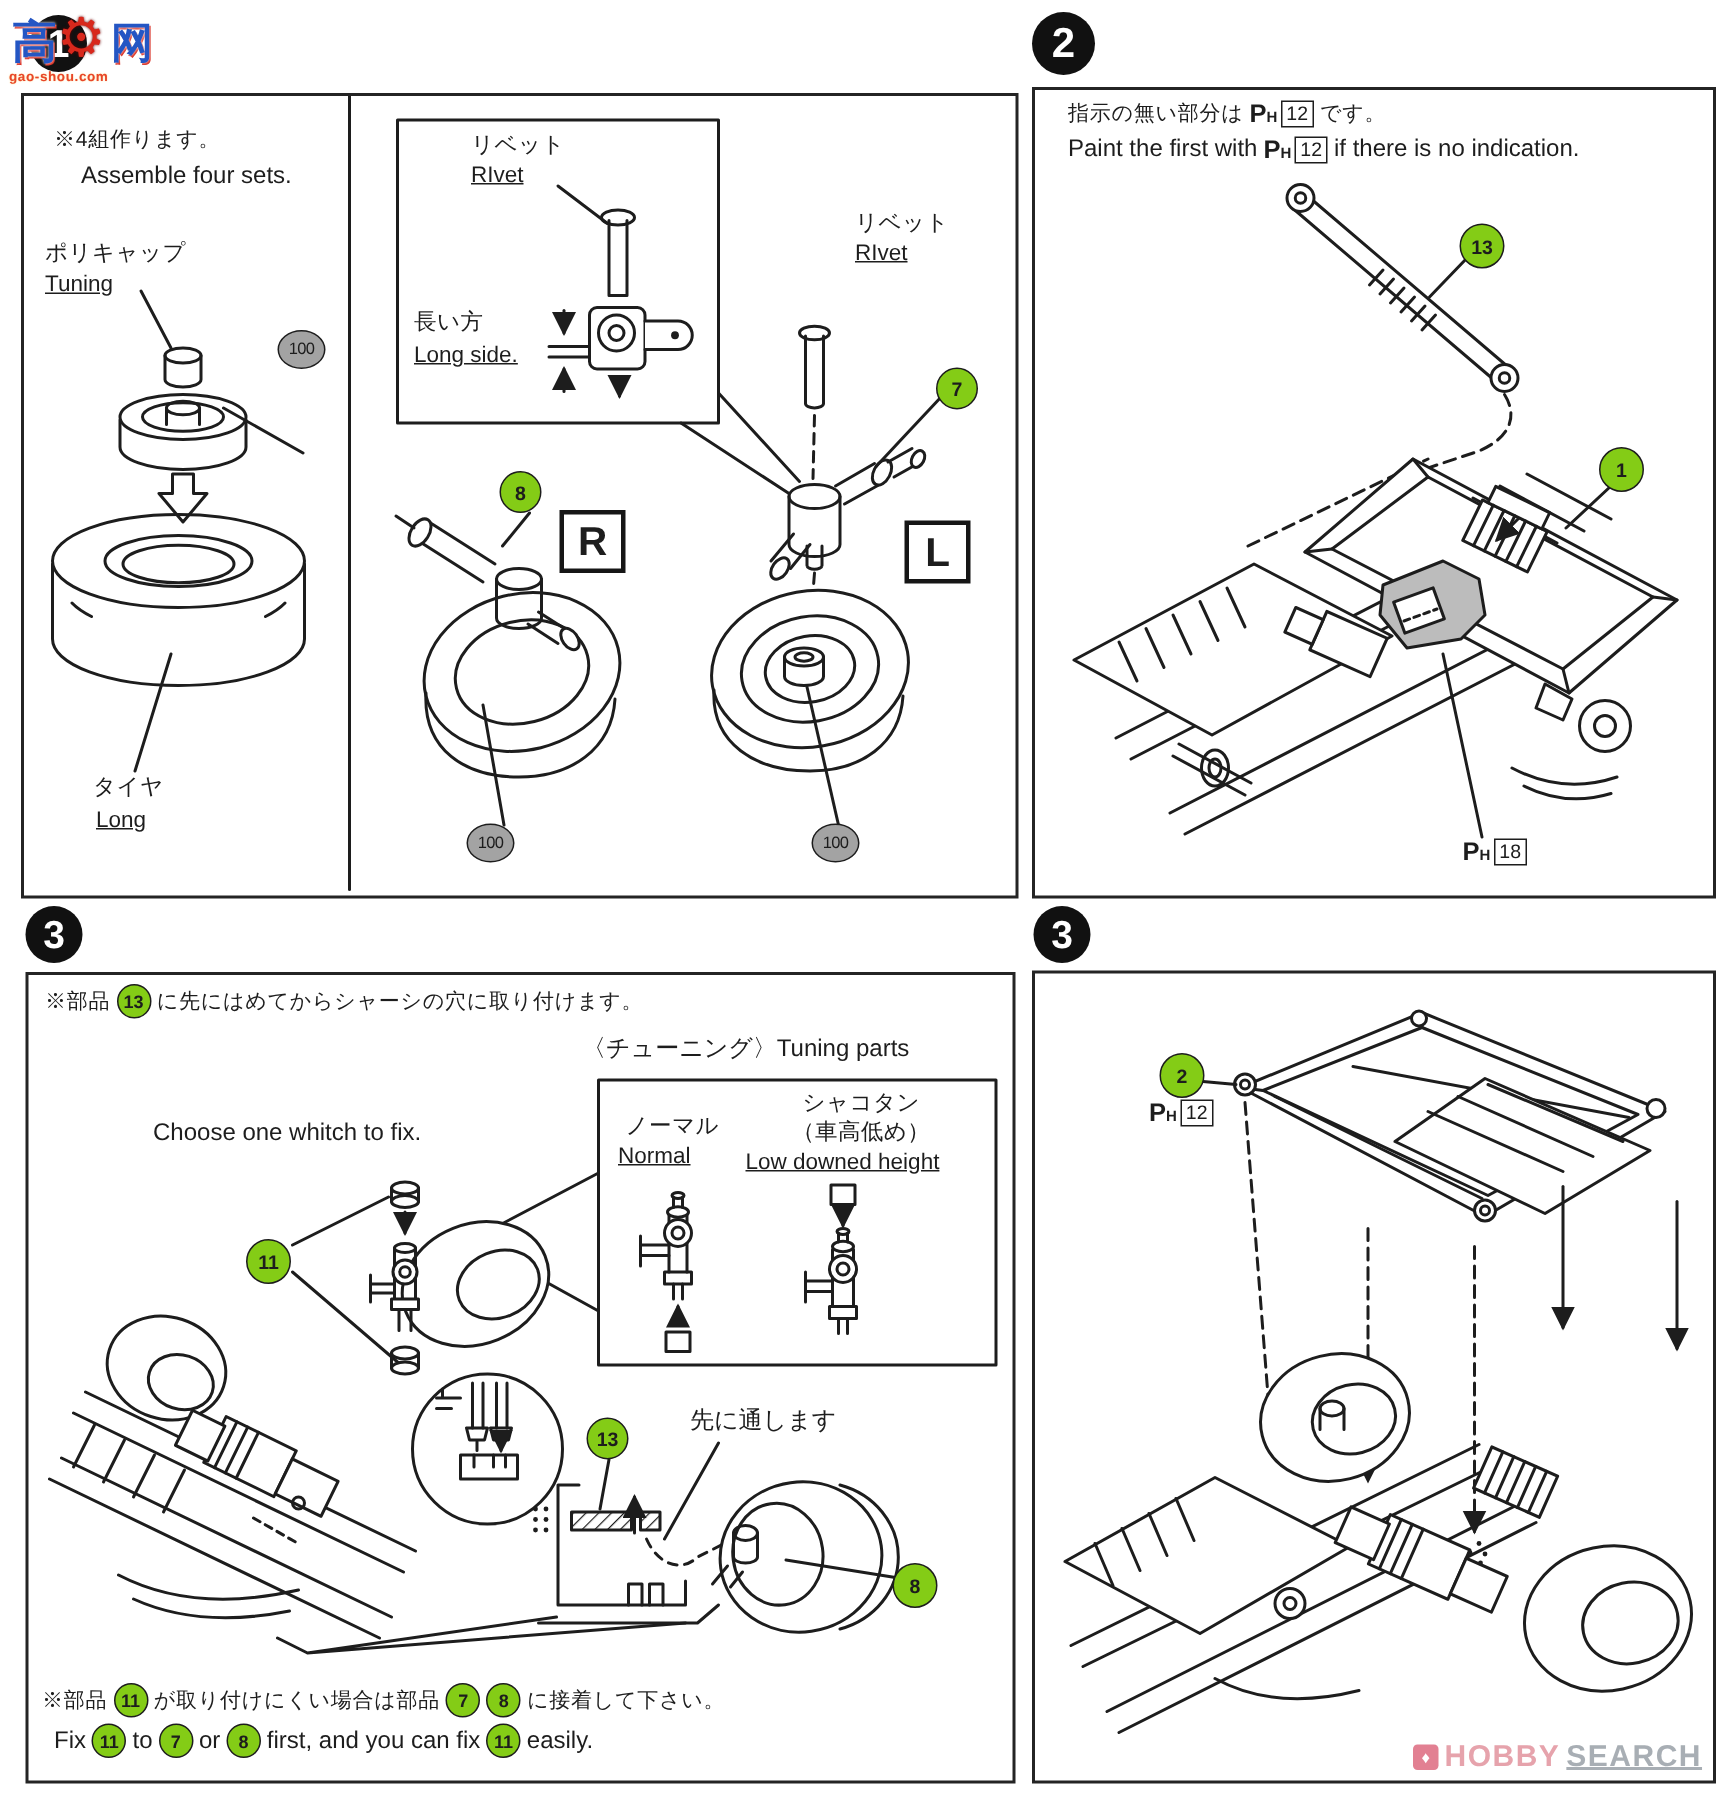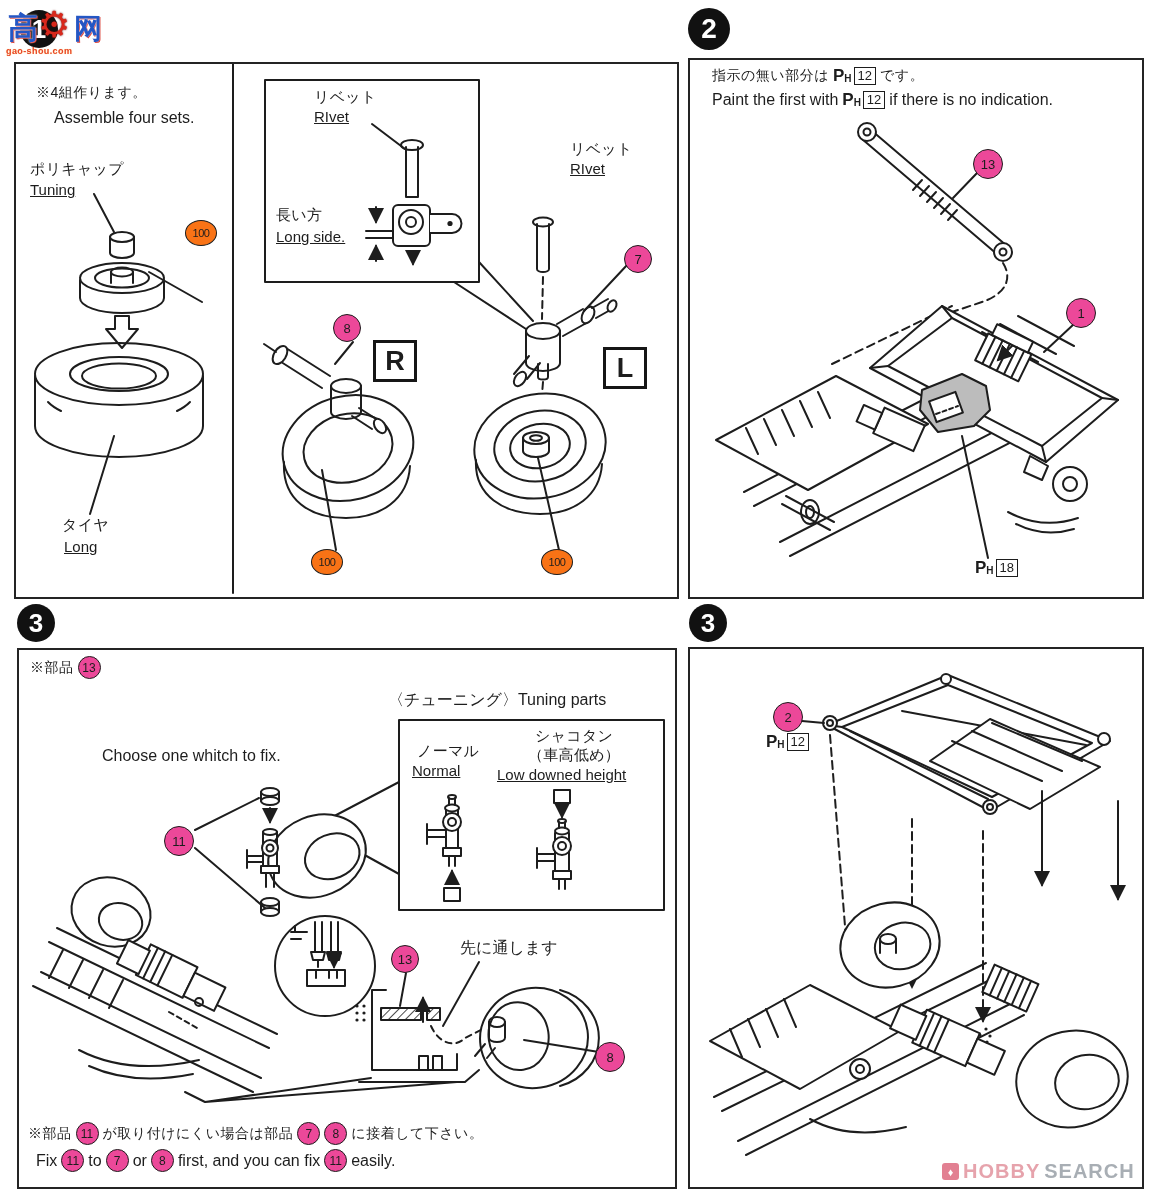--- a/index.html
+++ b/index.html
@@ -8,44 +8,44 @@
   .panel{position:absolute;border:2px solid #242424;background:#fff;}
   .art{position:absolute;}
   .t{position:absolute;white-space:nowrap;line-height:1.25;}
   .jp{font-size:14px;letter-spacing:.5px;}
   .jps{font-size:15px;letter-spacing:.3px;}
   .en{font-size:16px;}
   .ens{font-size:15px;text-decoration:underline;}
   .line{position:absolute;display:flex;align-items:center;gap:4px;white-space:nowrap;}
   .badge{position:absolute;background:#111;color:#fff;border-radius:50%;
          display:flex;align-items:center;justify-content:center;font-weight:bold;}
-  .circ{border:1.8px solid #1d1d1d;border-radius:50%;background:#ec4899;
-        display:flex;align-items:center;justify-content:center;font-size:13px;}
+  .circ{border:1.8px solid #1d1d1d;border-radius:50%;background:#84cc16;
+        display:flex;align-items:center;justify-content:center;font-size:13px;font-weight:bold;}
   .circ.abs{position:absolute;}
   .circ.inline{display:inline-flex;width:21px;height:21px;font-size:12px;flex:none;}
   .ell{position:absolute;width:30px;height:24px;border:1.8px solid #1d1d1d;border-radius:50%;
-       background:#f97316;display:flex;align-items:center;justify-content:center;
+       background:#a3a3a3;display:flex;align-items:center;justify-content:center;
        font-size:11px;letter-spacing:-.5px;}
   .sqbadge{position:absolute;width:38px;height:36px;border:3px solid #161616;background:#fff;
            display:flex;align-items:center;justify-content:center;font-weight:bold;font-size:27px;}
   .pm{display:inline-flex;align-items:center;flex:none;}
   .pm .p{font-size:17px;font-weight:800;}
   .pm .h{font-size:10px;font-weight:700;margin-top:5px;}
   .pm .bx{border:1.6px solid #1d1d1d;font-size:13px;padding:0 3px;margin-left:2px;
           line-height:16px;font-weight:400;background:#fff;}
   .wm{position:absolute;left:4px;top:4px;width:120px;height:62px;z-index:5;}
   .wm .ch{position:absolute;font-weight:800;color:#2456c4;text-shadow:0 0 2px #fff,1px 1px 0 #d8281c;}
   .wm .gear{position:absolute;color:#d8281c;text-shadow:0 0 2px #600;}
   .wm .sub{position:absolute;font-size:9px;font-weight:800;color:#e8452a;
            text-shadow:0 0 1px #ffd27a;letter-spacing:.4px;text-align:right;}
   .hs{position:absolute;left:942px;top:1160px;display:flex;align-items:center;gap:4px;opacity:.85;}
   .hs .ic{width:17px;height:17px;background:#dd6b80;border-radius:3px;display:flex;
           align-items:center;justify-content:center;color:#fff;font-size:11px;font-weight:bold;}
   .hs .hb{font-size:20px;font-weight:800;color:#e2939e;letter-spacing:1px;}
-  .hs .sr{font-size:20px;font-weight:800;color:#9aa1a8;letter-spacing:1px;}
+  .hs .sr{font-size:20px;font-weight:800;color:#9aa1a8;letter-spacing:1px;text-decoration:underline;}
 </style>
 </head>
 <body>
 
 <div class="sheet">
 
   <div class="badge" style="left:20px;top:10px;width:38px;height:38px;font-size:26px">1</div>
   <div class="badge" style="left:688px;top:8px;width:42px;height:42px;font-size:28px">2</div>
   <div class="badge" style="left:17px;top:604px;width:38px;height:38px;font-size:26px">3</div>
   <div class="badge" style="left:689px;top:604px;width:38px;height:38px;font-size:26px">3</div>
@@ -356,20 +356,21 @@
       <ellipse cx="478" cy="372" rx="8" ry="5"></ellipse>
       <path d="M470,372 v16 M486,372 v16 M470,388 a8,4 0 0 0 16,0"></path>
       <path d="M466,394 l-10,12 M476,398 l-8,10"></path>
       <line x1="505" y1="390" x2="580" y2="402"></line>
     </g>
   </svg>
 
   <div class="line" style="left:30px;top:656px">
     <span class="jp">※部品</span>
     <span class="circ inline">13</span>
+    <span class="jp">に先にはめてからシャーシの穴に取り付けます。</span>
   </div>
   <div class="t en" style="left:102px;top:746px">Choose one whitch to fix.</div>
   <div class="t" style="left:388px;top:690px;font-size:16px">〈チューニング〉Tuning parts</div>
   <div class="t jps" style="left:417px;top:742px">ノーマル</div>
   <div class="t ens" style="left:412px;top:762px">Normal</div>
   <div class="t jps" style="left:535px;top:727px">シャコタン</div>
   <div class="t jps" style="left:528px;top:746px">（車高低め）</div>
   <div class="t ens" style="left:497px;top:766px">Low downed height</div>
   <div class="circ abs" style="left:164px;top:826px;width:28px;height:28px">11</div>
   <div class="t" style="left:460px;top:938px;font-size:16px">先に通します</div>

